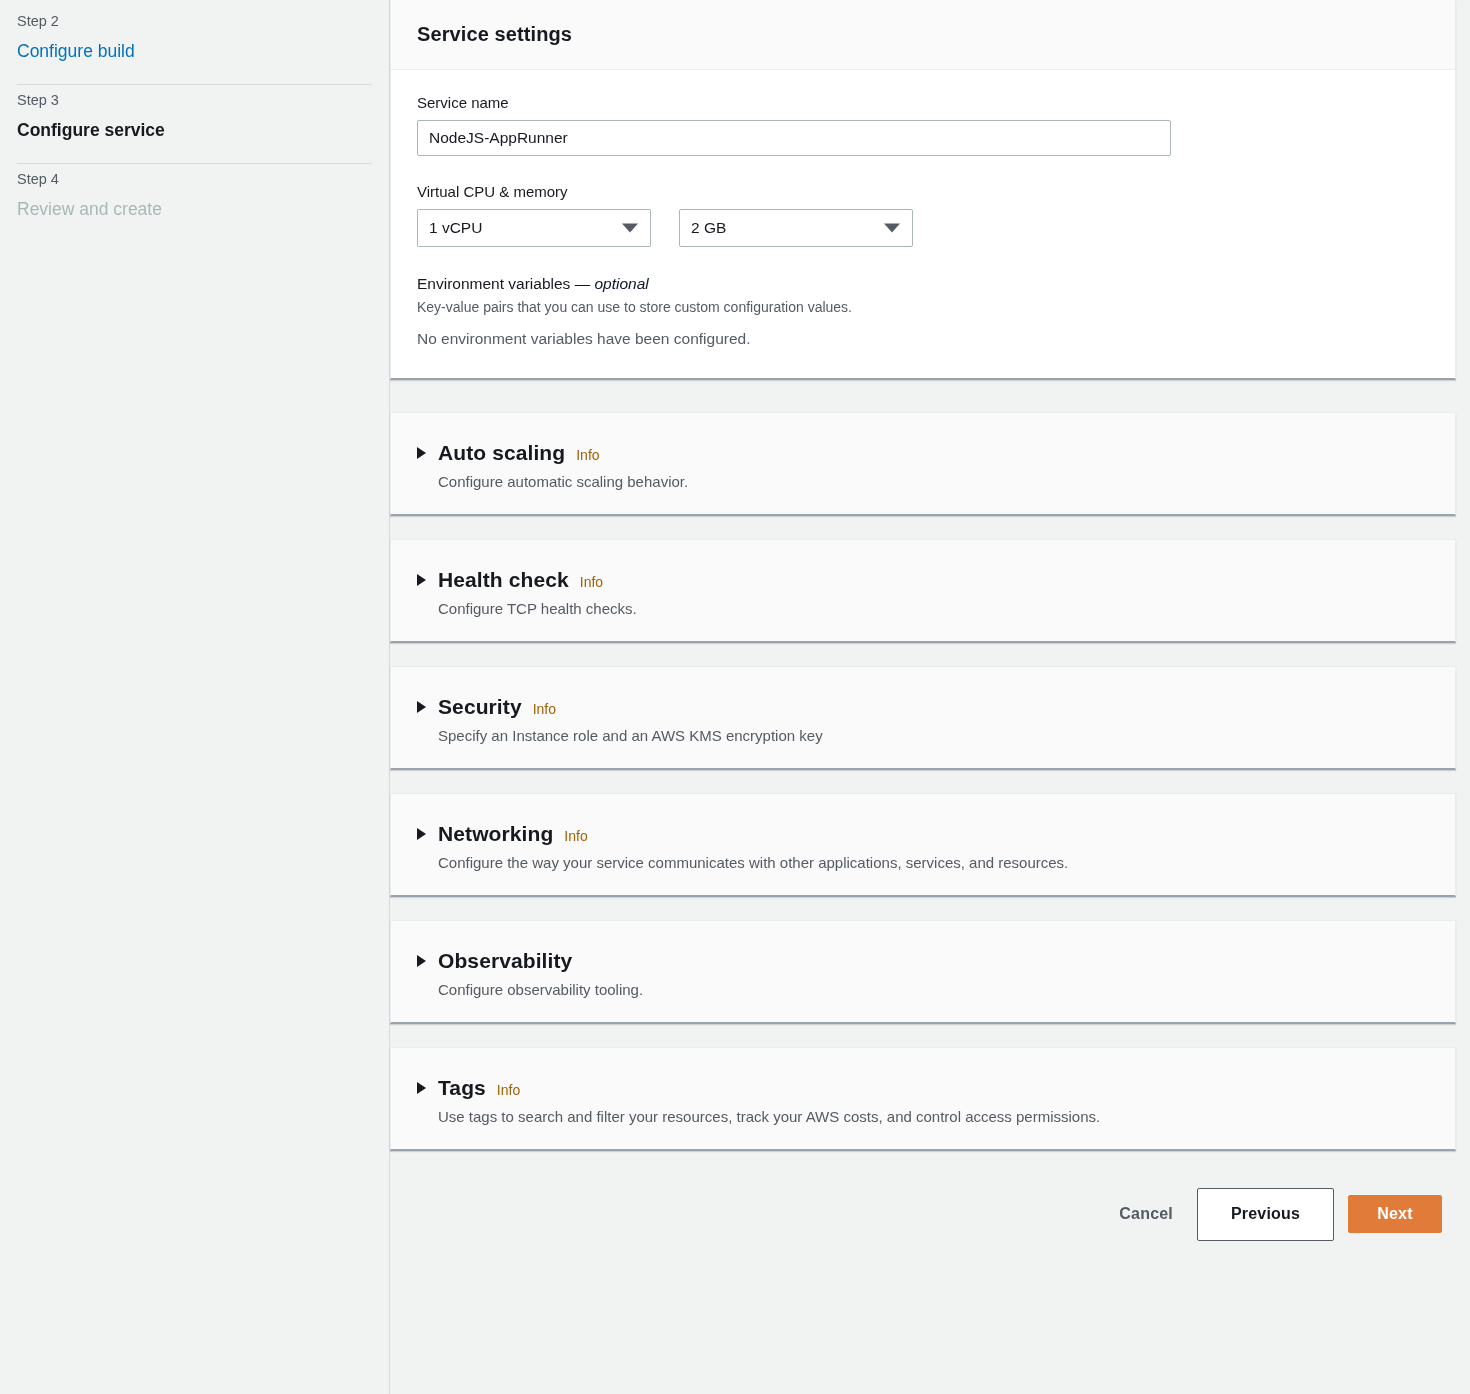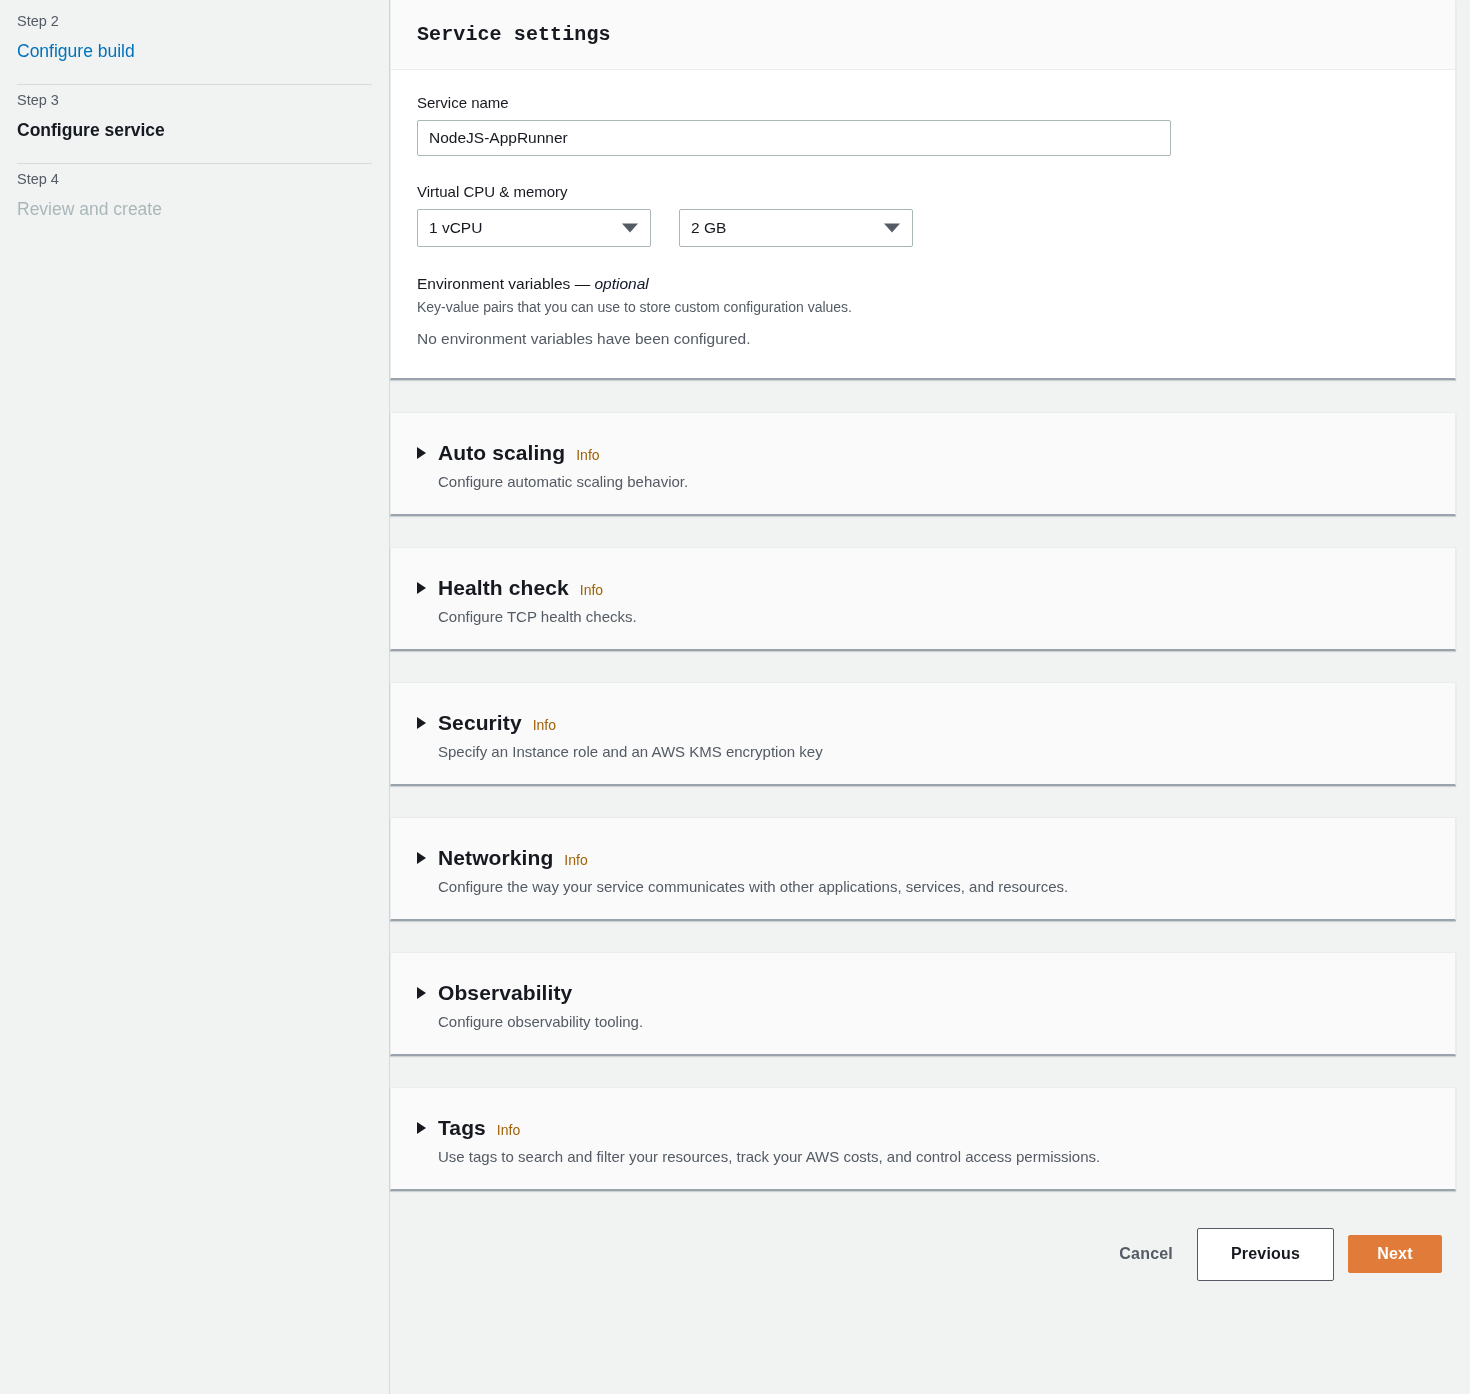--- a/index.html
+++ b/index.html
@@ -73,21 +73,20 @@
 
   
   .panel-settings { margin-bottom: 32px; border-top: none; }
   .panel-header {
     height: 70px;
     display: flex;
     align-items: center;
     padding: 0 26px;
     border-bottom: 1px solid #eaeded;
     background: #fafafa;
-    font-family: Liberation Mono, monospace;
   }
   .panel-header h2 {
     margin: 0;
     font-size: 20px;
     font-weight: 700;
     color: #16191f;
     letter-spacing: .1px;
   }
   .panel-body {
     background: #ffffff;
@@ -173,21 +172,21 @@
     height: 38px;
     padding: 0 19px;
     font-size: 15.5px;
     color: #545b64;
     background: #fff;
     border: 1px solid #545b64;
   }
 
   
   .panel-collapse {
-    margin-bottom: 31px;
+    margin-bottom: 23px;
     padding: 28px 26px 24px 26px;
   }
   .panel-collapse:last-of-type { margin-bottom: 0; }
   .collapse-head {
     display: flex;
     align-items: baseline;
     cursor: pointer;
   }
   .caret-right {
     width: 0; height: 0;

